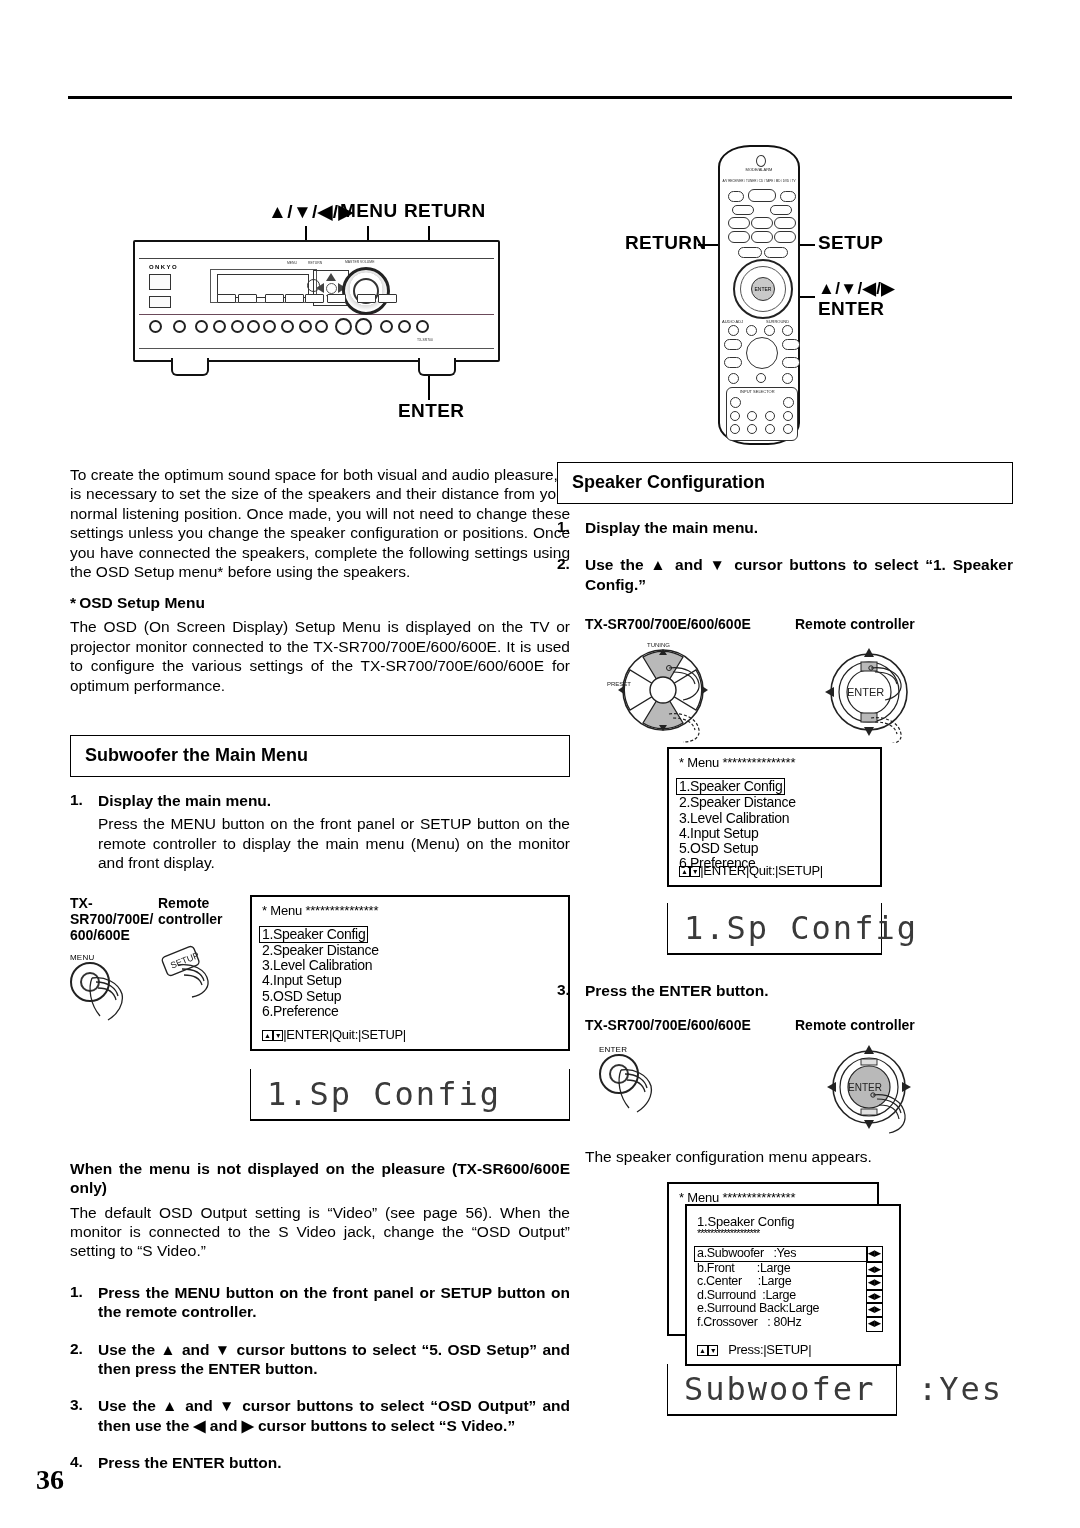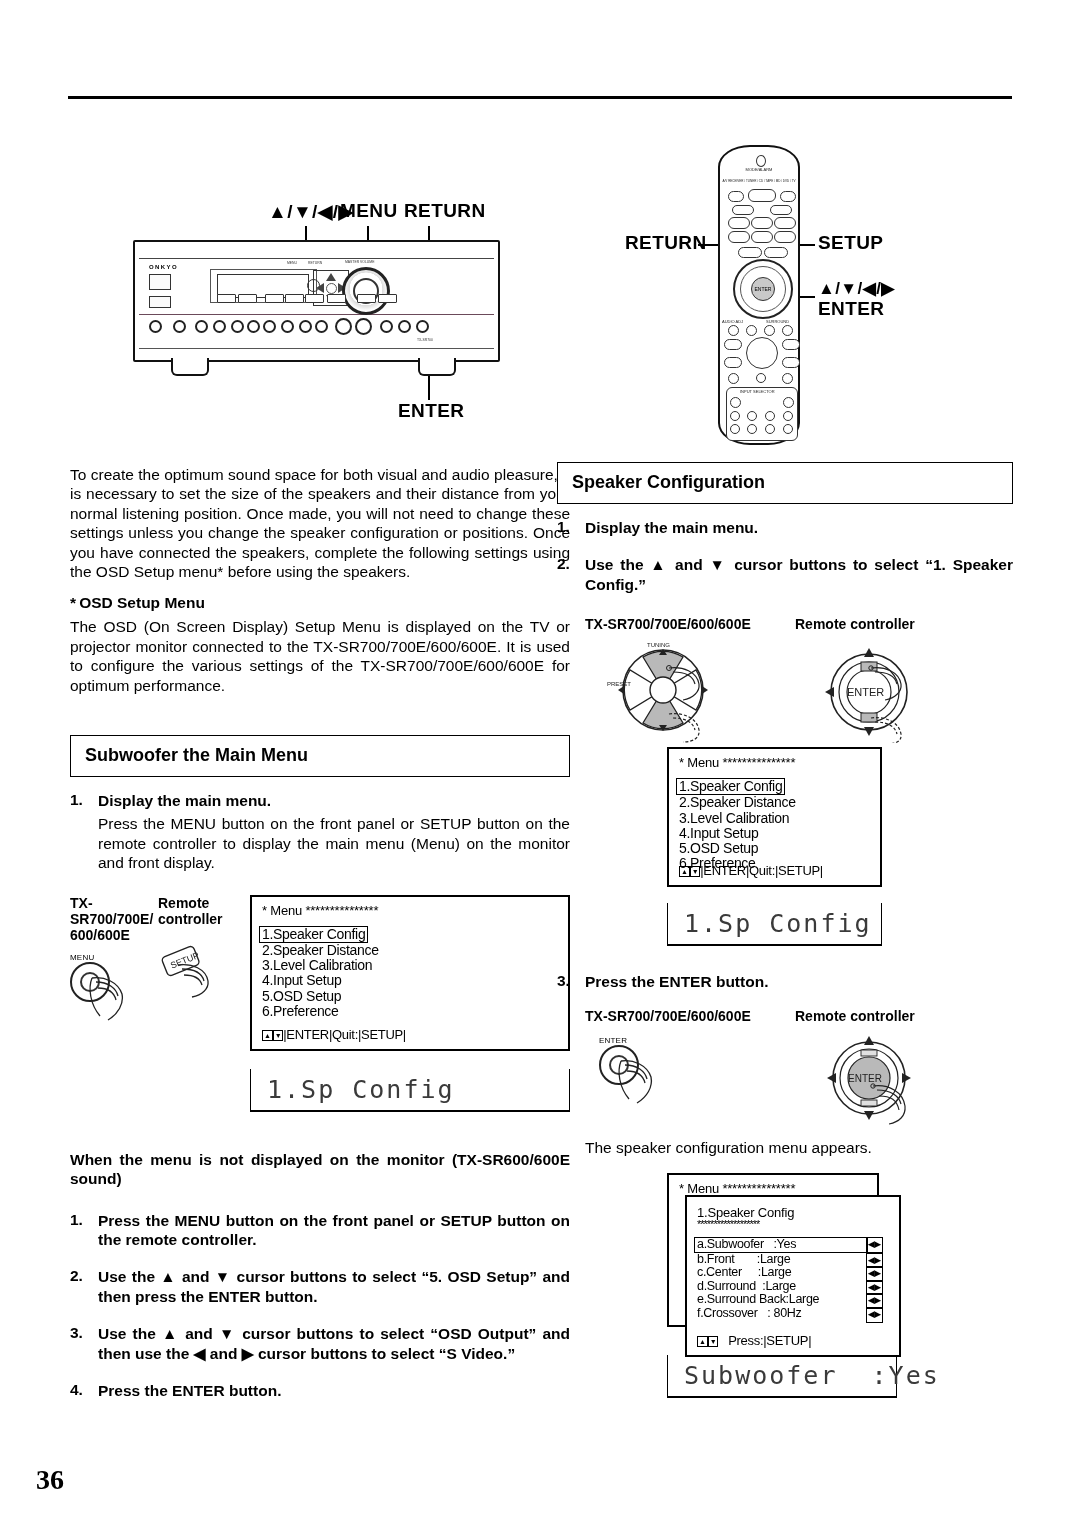--- a/index.html
+++ b/index.html
@@ -263,21 +263,21 @@
     padding: 0 1px;
     vertical-align: 1px;
   }
 
   
   .fp-display {
     border-bottom: 2px solid #000;
     border-left: 1px solid #000;
     border-right: 1px solid #000;
     font-family: "DejaVu Sans Mono", monospace;
-    font-size: 25px;
+    font-size: 32px;
     letter-spacing: 2px;
     color: #3a3a3a;
     padding: 6px 0 6px 16px;
     white-space: pre;
   }
 
   
   .diagram-label {
     font-size: 14px;
     font-weight: bold;
@@ -525,21 +525,22 @@
             <div>6.Preference</div>
           </div>
           <div class="osd-foot">
             <span class="updn">▲</span><span class="updn">▼</span><span>|ENTER|Quit:|SETUP|</span>
           </div>
         </div>
         <div class="fp-display" style="margin-top:18px;">1.Sp Config</div>
       </div>
     </div>
 
-    <div class="sub-head" style="margin-top:38px; line-height:19.4px; text-align:justify;">When the menu is not displayed on the monitor (TX-SR600/600E sound)</div>
+    <div class="sub-head" style="margin-top:38px; line-height:19.4px; text-align:justify;">When the menu is not displayed on the pleasure (TX-SR600/600E only)</div>
+    <div class="body-text">The default OSD Output setting is “Video” (see page 56). When the monitor is connected to the S Video jack, change the “OSD Output” setting to “S Video.”</div>
 
     <div class="step" style="margin-top:22px;">
       <div class="num">1.</div>
       <div class="txt">Press the MENU button on the front panel or SETUP button on the remote controller.</div>
     </div>
     <div class="step" style="margin-top:18px;">
       <div class="num">2.</div>
       <div class="txt">Use the ▲ and ▼ cursor buttons to select “5. OSD Setup” and then press the ENTER button.</div>
     </div>
     <div class="step" style="margin-top:18px;">

